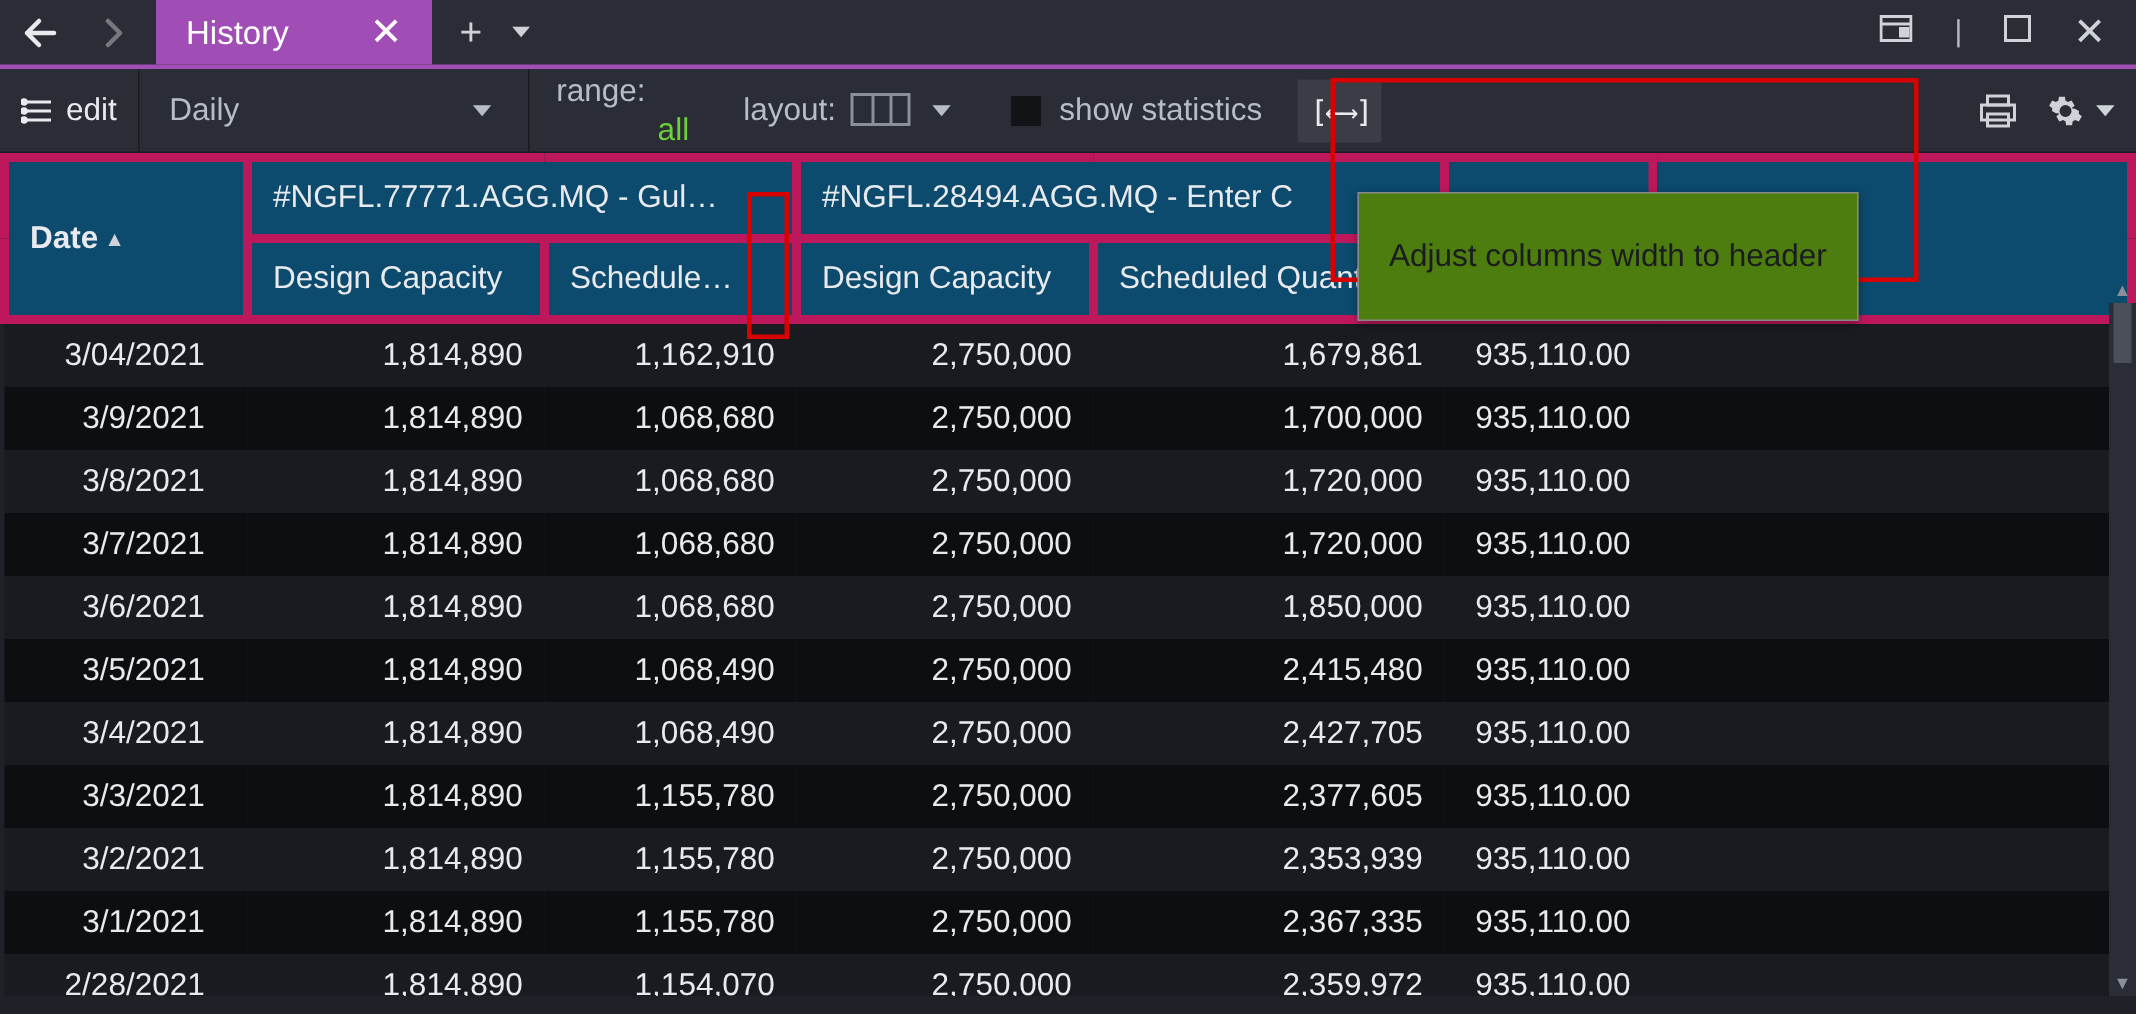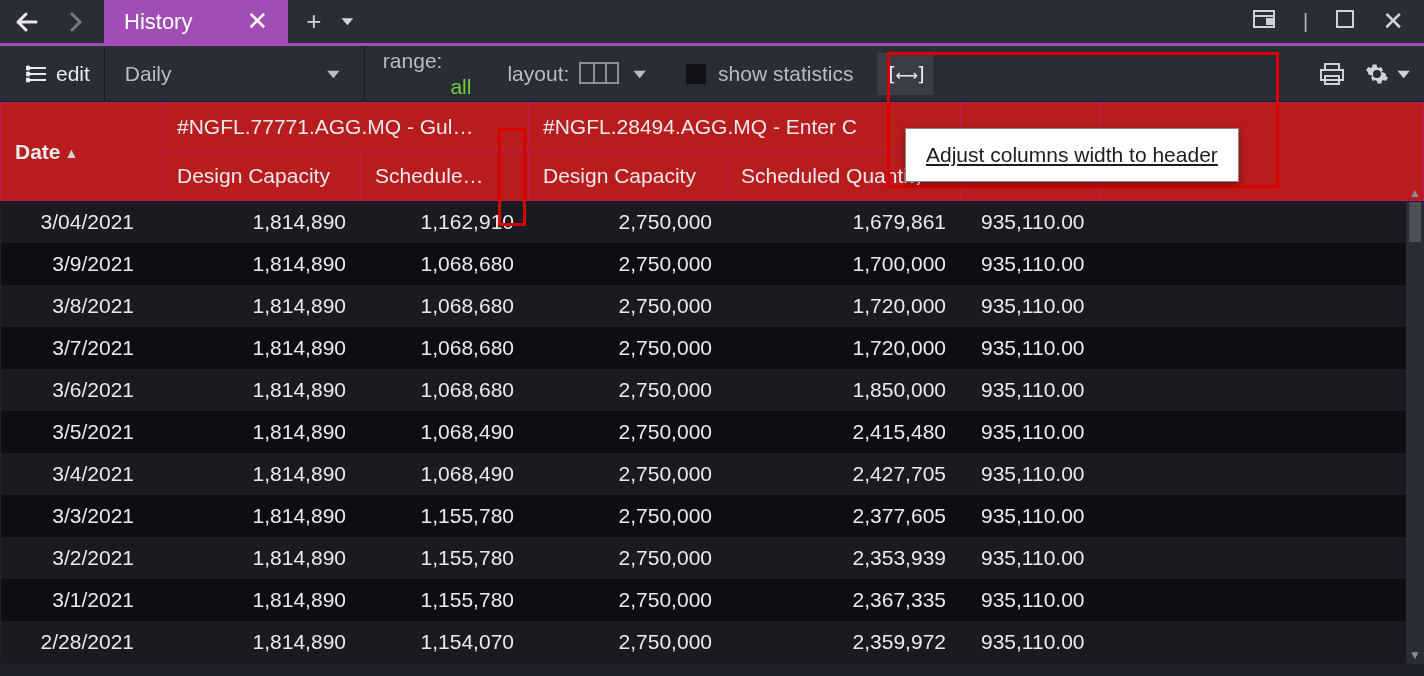--- a/index.html
+++ b/index.html
@@ -61,21 +61,20 @@
     color: #b8bcc4;
     font-size: 21px;
   }
   .edit-btn {
     display: flex; align-items: center; gap: 8px;
     padding: 0 14px;
     height: 100%;
     color: #e8eaee;
     border-right: 1px solid #191b20;
     cursor:pointer;
-    margin-left:12px;
   }
   .symbol-input {
     flex: 0 0 260px;
     height: 100%;
     display: flex;
     align-items: center;
     padding: 0 14px;
     font-style: italic;
     color: #8a8f99;
     border-right: 1px solid #191b20;
@@ -142,48 +141,47 @@
     pointer-events: none;
     z-index: 50;
   }
   .hl1 { left: 887px; top: 52px; width: 392px; height: 136px; }
   .hl2 { left: 498px; top: 128px; width: 28px; height: 98px; }
 
   
   .tooltip {
     position: absolute;
     left: 905px; top: 128px;
-    background: #ffffff;
+    background: #4d7c0f;
     color: #1a1c20;
     border: 1px solid #888;
-    padding: 14px 20px;
+    padding: 30px 20px;
     font-size: 21px;
     z-index: 60;
     box-shadow: 0 2px 6px rgba(0,0,0,0.4);
-    text-decoration: underline;
   }
 
   
   .tablewrap {
     position: relative;
     height: calc(100% - 58px - 56px);
     overflow: hidden;
     background: #1e2128;
   }
   table {
     border-collapse: collapse;
     width: 100%;
     color: #e8eaee;
     font-size: 21px;
   }
   thead th {
-    background: #b91c1c;
+    background: #0c4a6e;
     font-weight: 400;
     padding: 12px 14px;
-    border: 1px solid #be185d;
+    border: 6px solid #be185d;
     text-align: left;
     white-space: nowrap;
     overflow: hidden;
     text-overflow: ellipsis;
   }
   thead tr.group-row th {
     text-align: left;
     overflow: hidden;
     text-overflow: ellipsis;
     max-width: 0;

